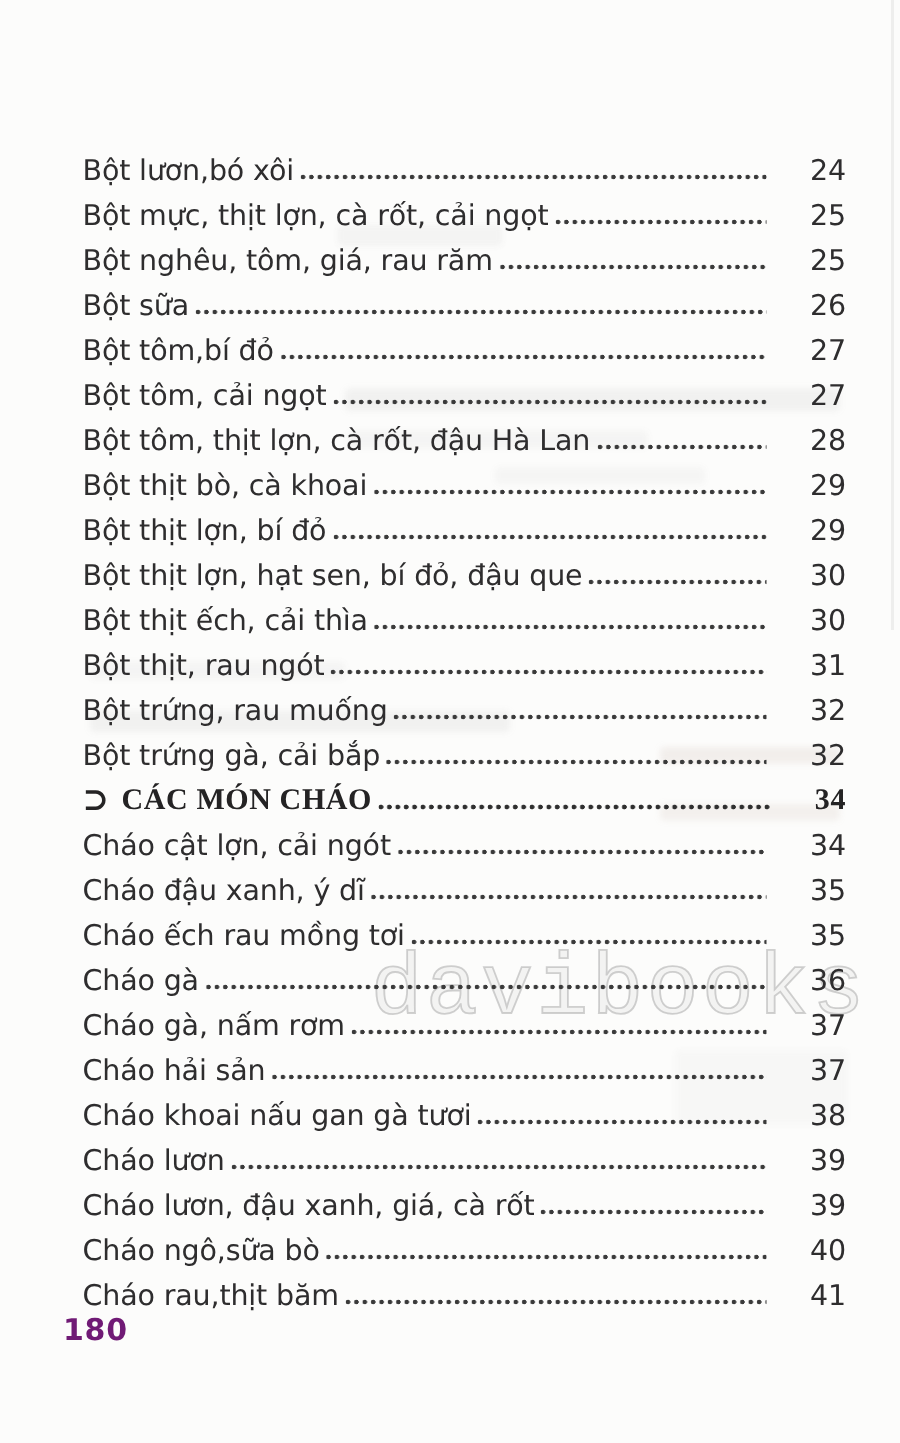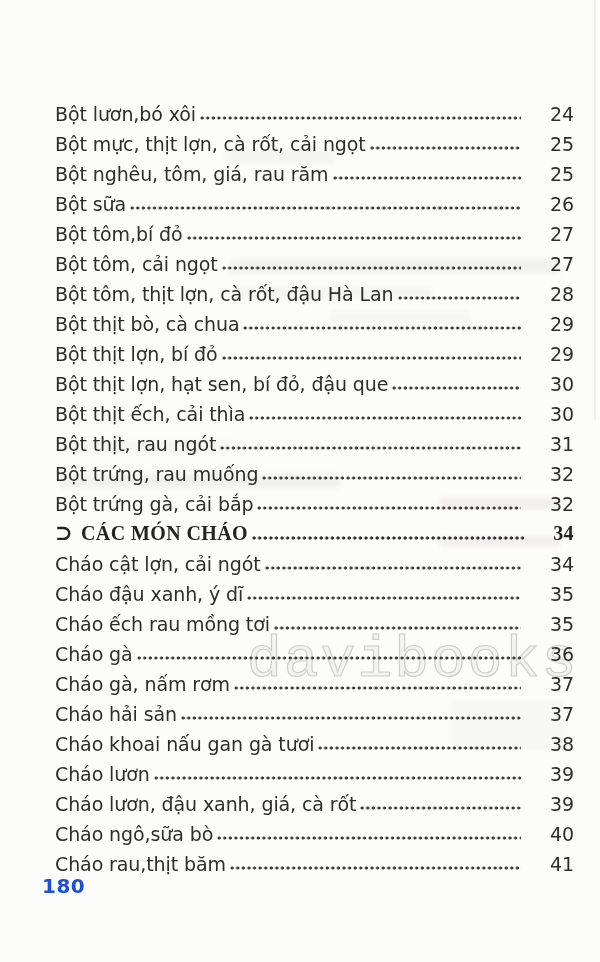--- a/index.html
+++ b/index.html
@@ -22,21 +22,21 @@
     right: 4px;
     top: 0;
     width: 2px;
     height: 420px;
     background: rgba(120,120,120,0.10);
   }
   
   .toc {
     position: absolute;
     left: 55px;
-    right: 26px;
+    right: 36px;
     top: 95px;
   }
   .row {
     display: flex;
     align-items: flex-end;
     height: 30px;
     font-size: 19px;
     letter-spacing: -0.1px;
     white-space: nowrap;
   }
@@ -69,21 +69,21 @@
     transform: translateY(1px);
   }
   
   .folio {
     position: absolute;
     left: 42px;
     top: 874px;
     font-size: 20px;
     font-weight: 700;
     letter-spacing: 0.5px;
-    color: #1d4ed8;
+    color: #701a75;
   }
   
   .wm-brand {
     position: absolute;
     left: 247px;
     top: 628px;
     font-family: Liberation Mono, monospace;
     font-size: 58px;
     letter-spacing: 2px;
     color: rgba(205,205,205,0.18);
@@ -183,21 +183,21 @@
 
   <div class="row">
 
     <span class="label">Bột tôm, thịt lợn, cà rốt, đậu Hà Lan</span>
     <span class="leader"></span>
     <span class="pageno">28</span>
   </div>
 
   <div class="row">
 
-    <span class="label">Bột thịt bò, cà chua</span>
+    <span class="label">Bột thịt bò, cà khoai</span>
     <span class="leader"></span>
     <span class="pageno">29</span>
   </div>
 
   <div class="row">
 
     <span class="label">Bột thịt lợn, bí đỏ</span>
     <span class="leader"></span>
     <span class="pageno">29</span>
   </div>

